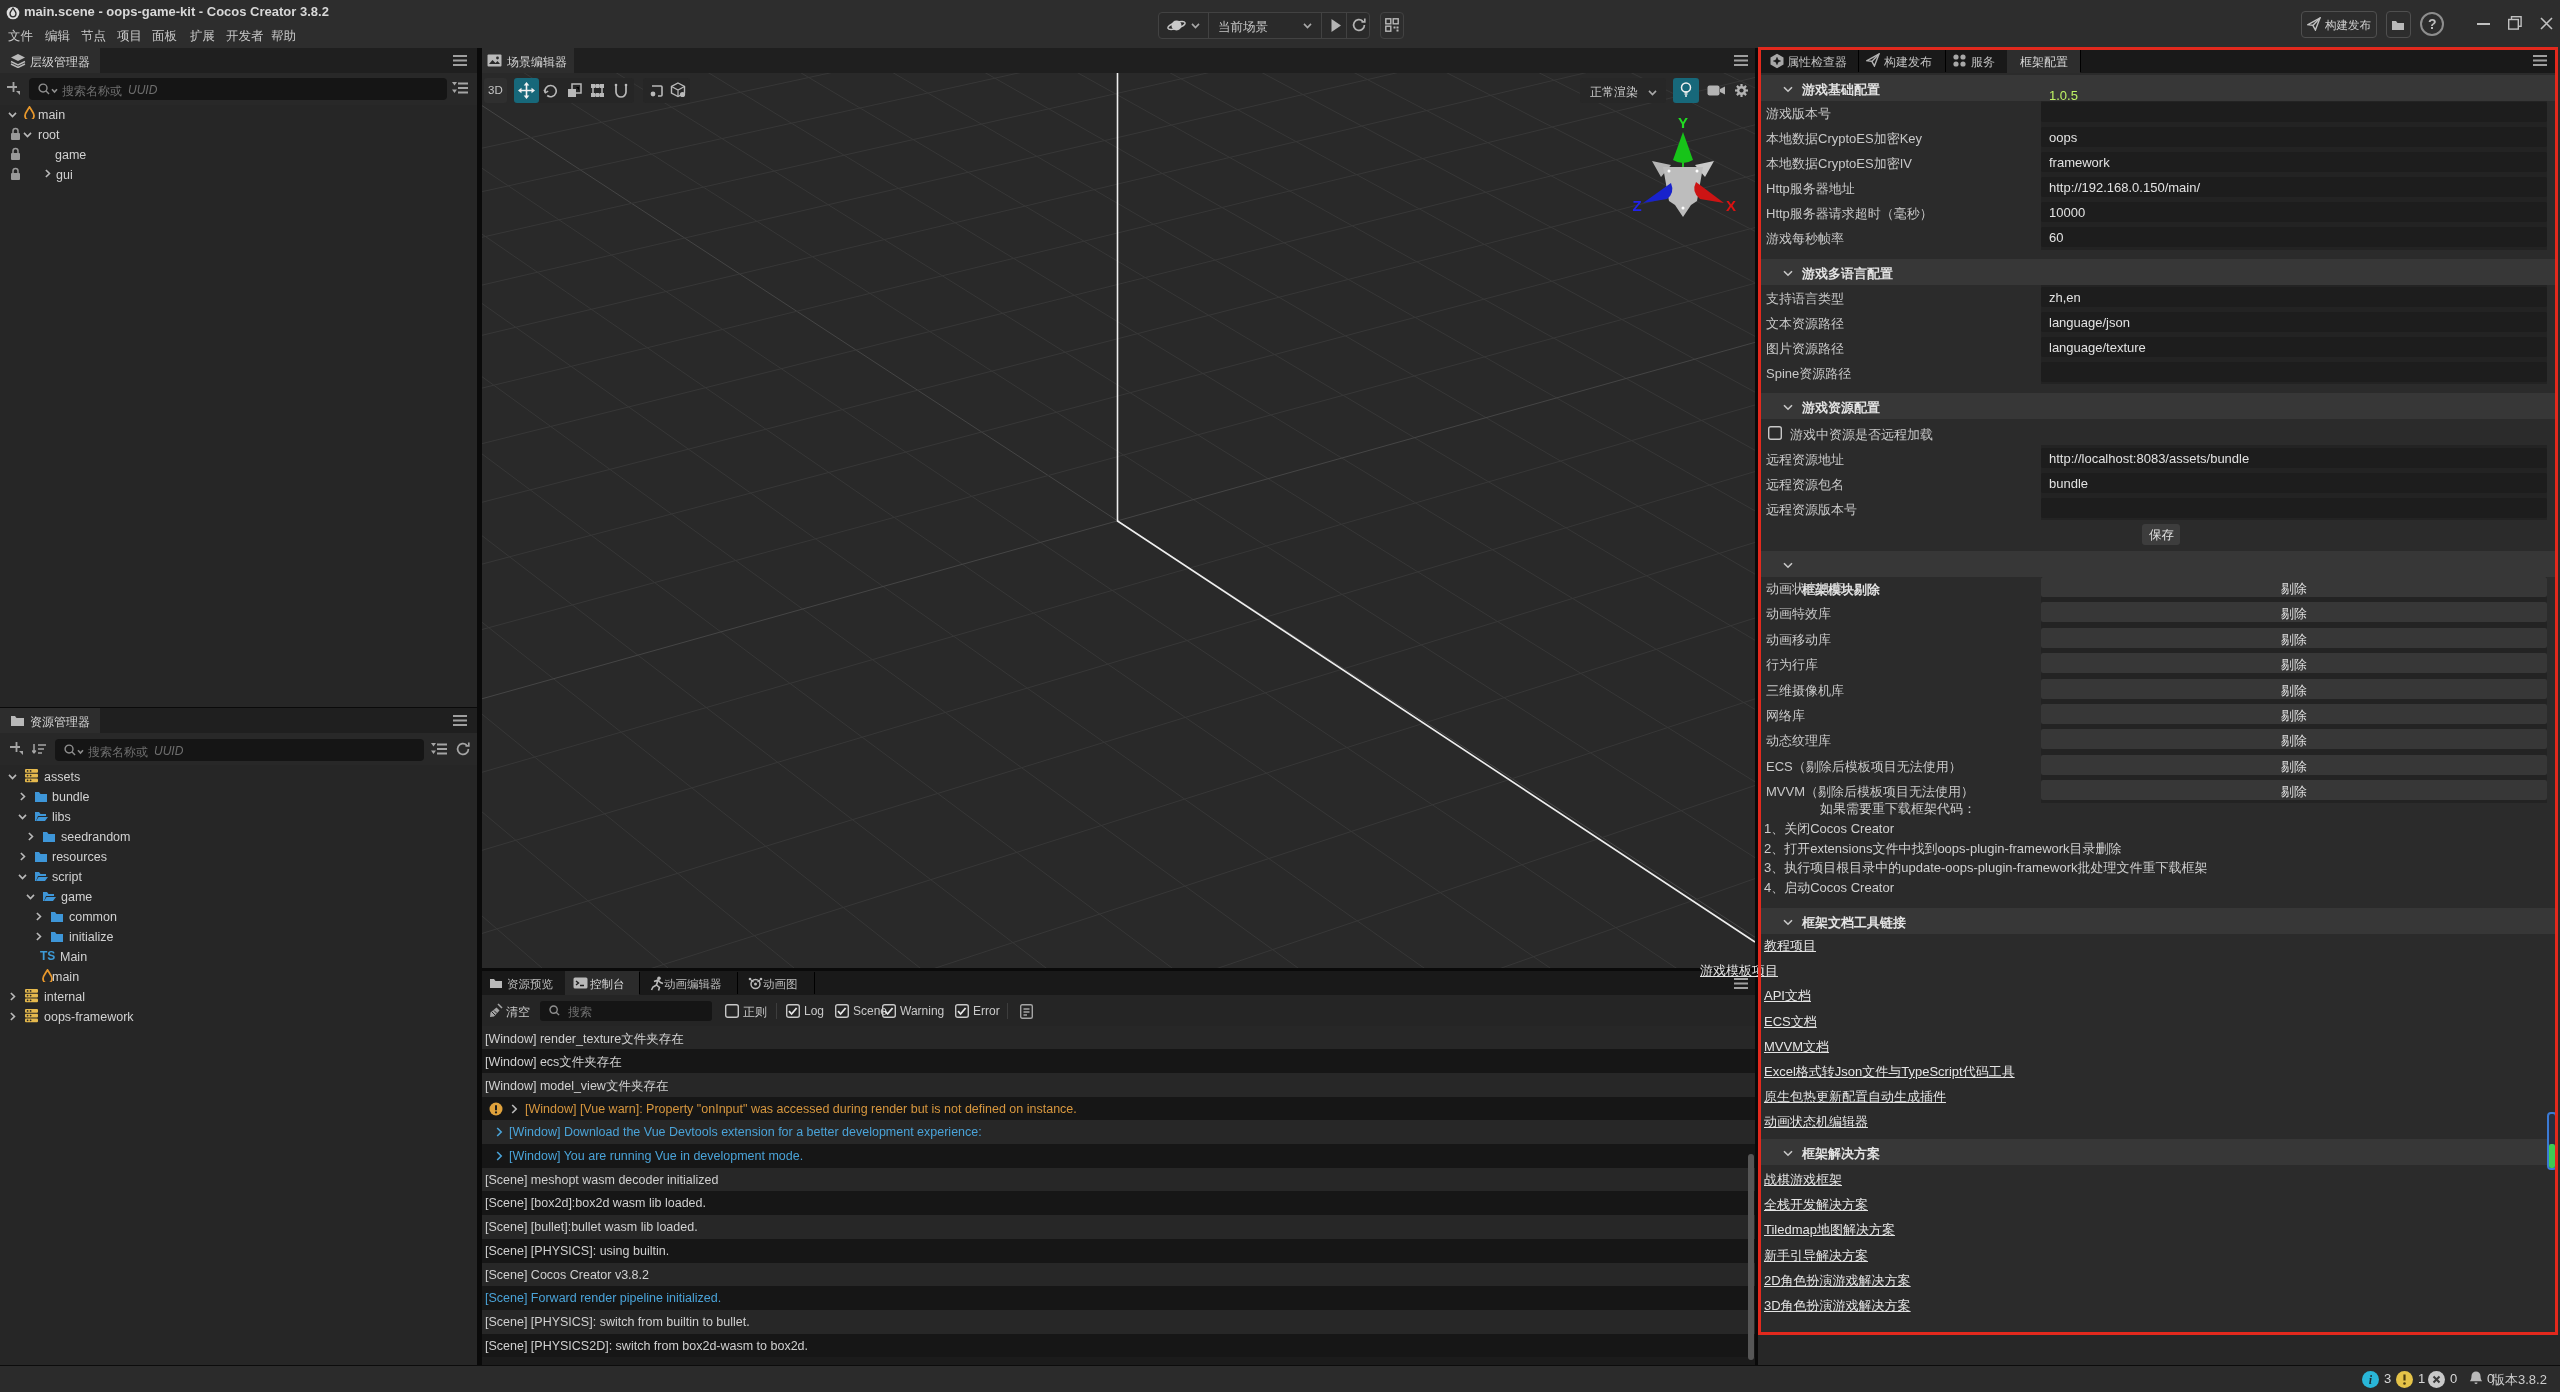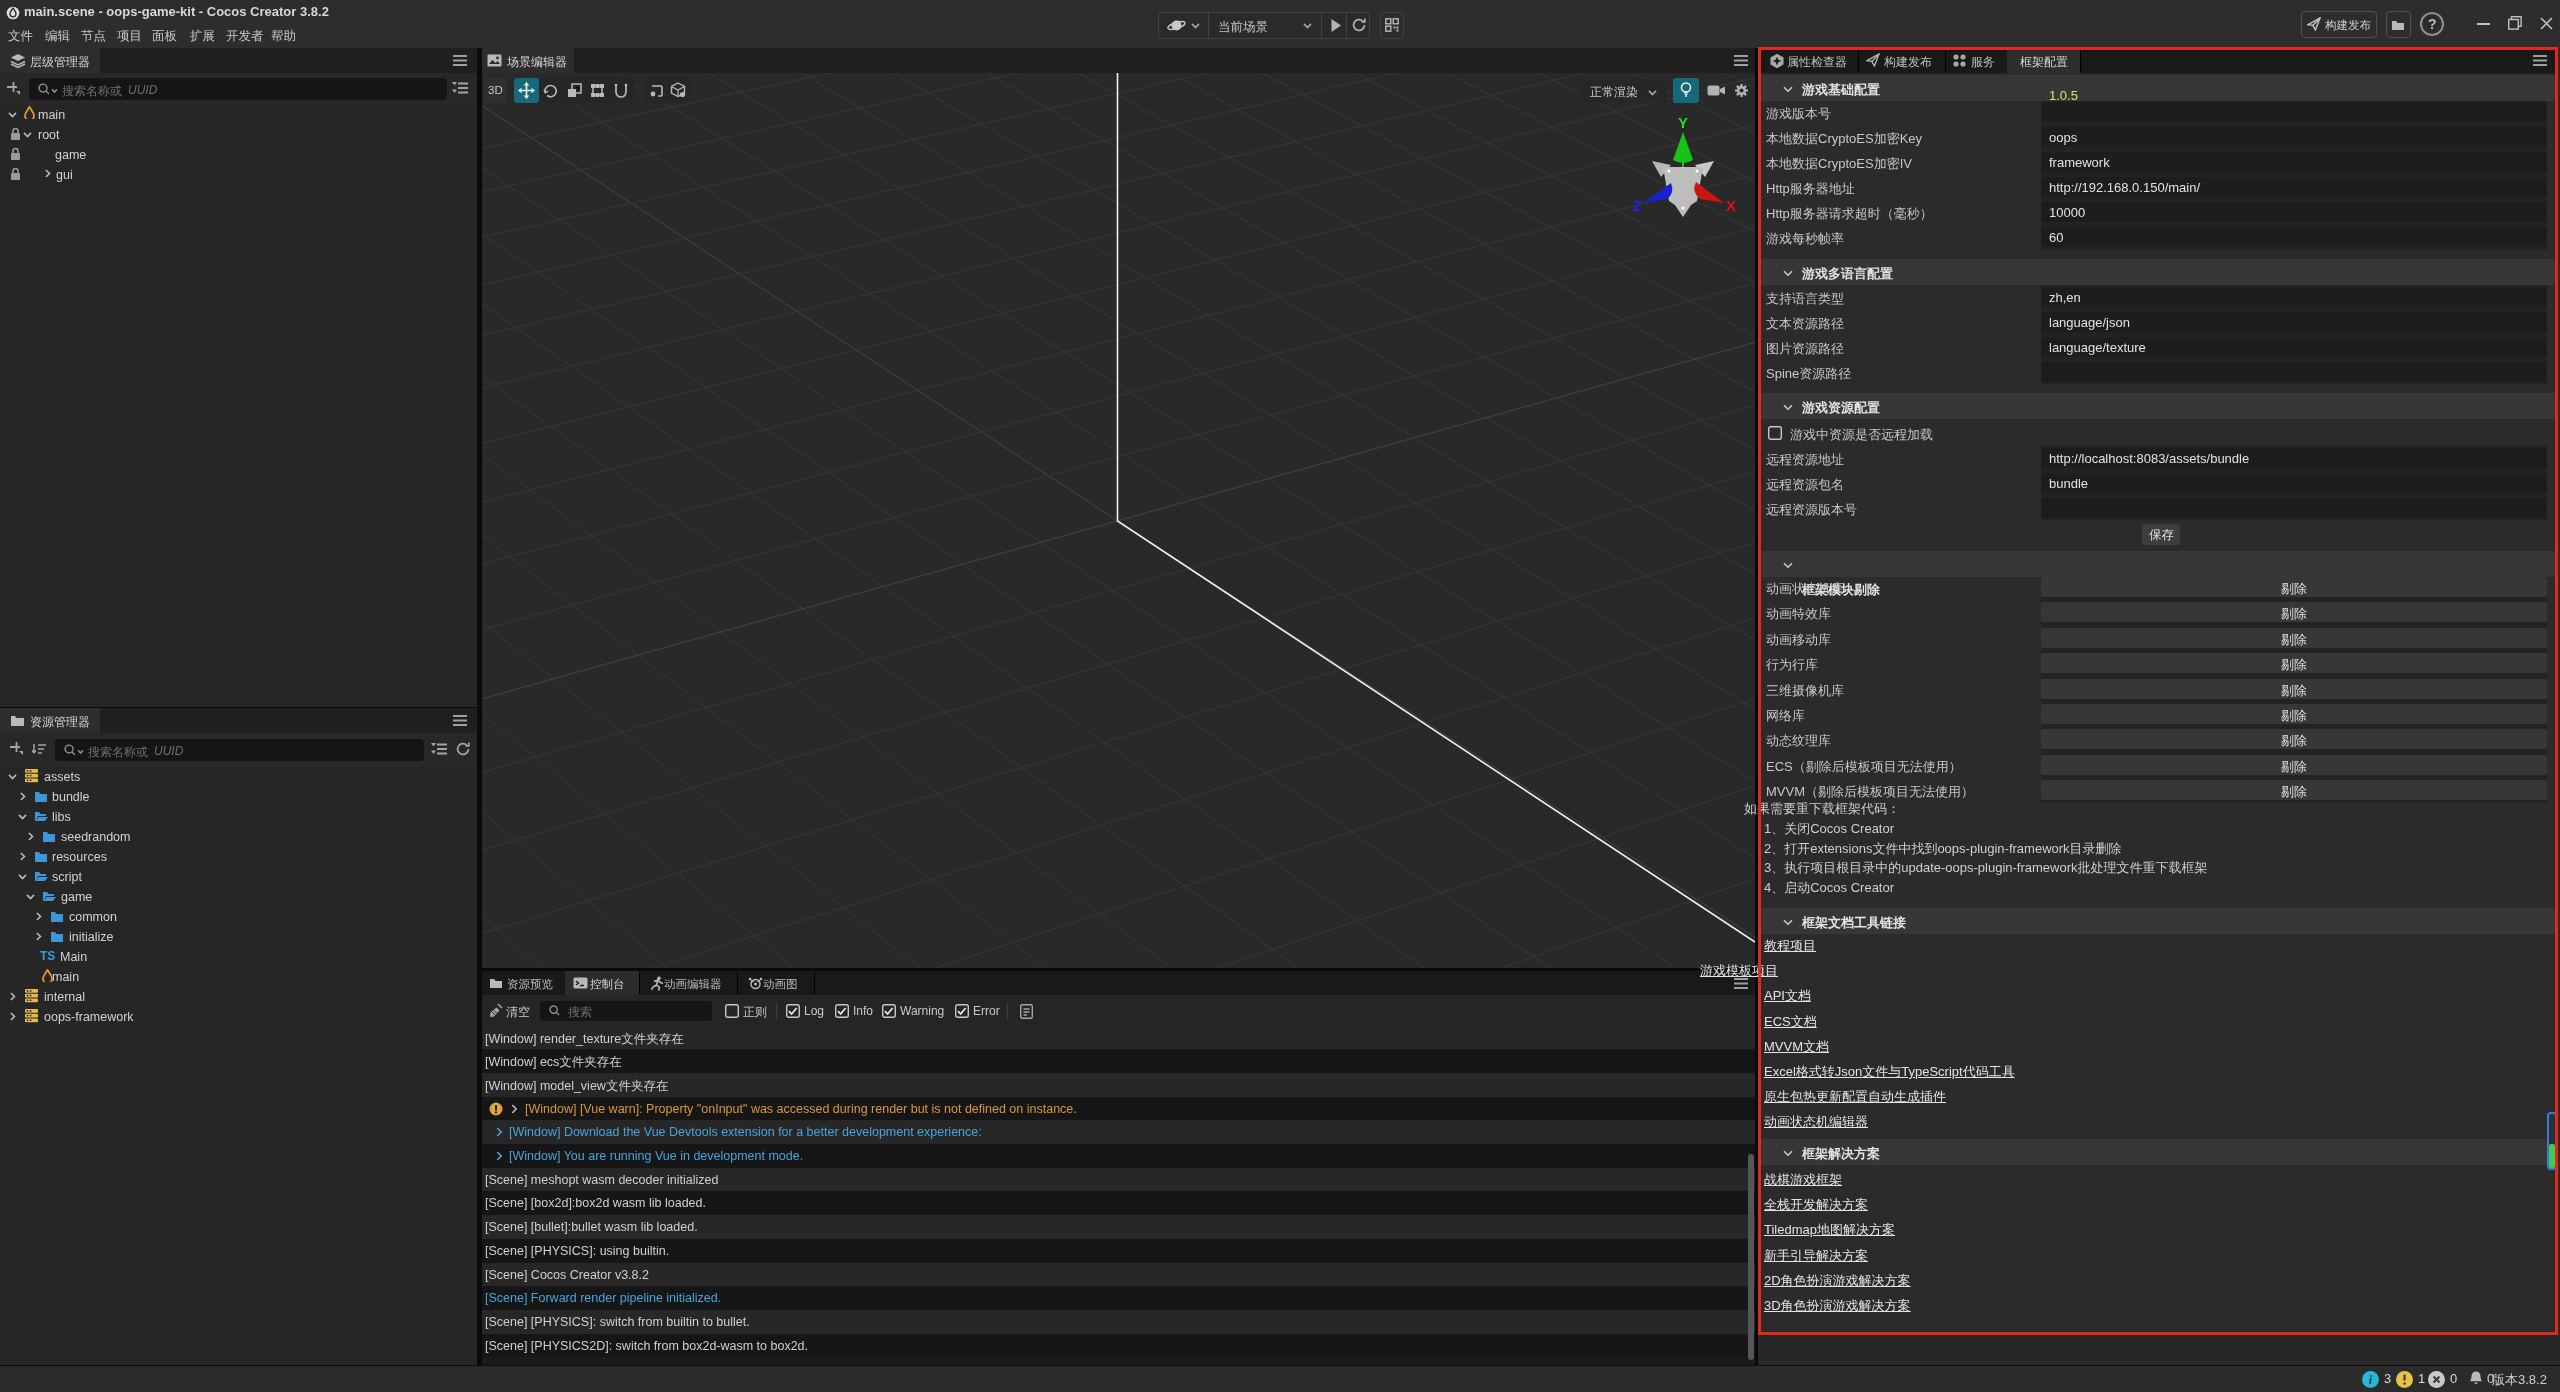--- a/index.html
+++ b/index.html
@@ -516,21 +516,21 @@
 <div style="position:absolute;left:776px;top:1003px;width:1px;height:16px;background:#3d3d3d;"></div>
 <svg style="position:absolute;left:786px;top:1004px" width="14" height="14" viewBox="0 0 14 14">
     <rect x="0.7" y="0.7" width="12.6" height="12.6" rx="2" fill="none" stroke="#c8c8c8" stroke-width="1.4"></rect>
     <path d="M3 7.2 l2.6 2.8 5-6" stroke="#e8e8e8" stroke-width="1.8" fill="none"></path>
   </svg>
 <div style="position:absolute;left:804px;top:1004px;font-size:12px;color:#c9c9c9;font-weight:normal;font-style:normal;white-space:nowrap;">Log</div>
 <svg style="position:absolute;left:835px;top:1004px" width="14" height="14" viewBox="0 0 14 14">
     <rect x="0.7" y="0.7" width="12.6" height="12.6" rx="2" fill="none" stroke="#c8c8c8" stroke-width="1.4"></rect>
     <path d="M3 7.2 l2.6 2.8 5-6" stroke="#e8e8e8" stroke-width="1.8" fill="none"></path>
   </svg>
-<div style="position:absolute;left:853px;top:1004px;font-size:12px;color:#c9c9c9;font-weight:normal;font-style:normal;white-space:nowrap;">Info</div>
+<div style="position:absolute;left:853px;top:1004px;font-size:12px;color:#c9c9c9;font-weight:normal;font-style:normal;white-space:nowrap;">Scene</div>
 <svg style="position:absolute;left:882px;top:1004px" width="14" height="14" viewBox="0 0 14 14">
     <rect x="0.7" y="0.7" width="12.6" height="12.6" rx="2" fill="none" stroke="#c8c8c8" stroke-width="1.4"></rect>
     <path d="M3 7.2 l2.6 2.8 5-6" stroke="#e8e8e8" stroke-width="1.8" fill="none"></path>
   </svg>
 <div style="position:absolute;left:900px;top:1004px;font-size:12px;color:#c9c9c9;font-weight:normal;font-style:normal;white-space:nowrap;">Warning</div>
 <svg style="position:absolute;left:955px;top:1004px" width="14" height="14" viewBox="0 0 14 14">
     <rect x="0.7" y="0.7" width="12.6" height="12.6" rx="2" fill="none" stroke="#c8c8c8" stroke-width="1.4"></rect>
     <path d="M3 7.2 l2.6 2.8 5-6" stroke="#e8e8e8" stroke-width="1.8" fill="none"></path>
   </svg>
 <div style="position:absolute;left:973px;top:1004px;font-size:12px;color:#c9c9c9;font-weight:normal;font-style:normal;white-space:nowrap;text-align:center;">Error</div>
@@ -702,21 +702,21 @@
 <div style="position:absolute;left:2281px;top:707px;font-size:13px;color:#e0e0e0;font-weight:normal;font-style:normal;white-space:nowrap;">剔除</div>
 <div style="position:absolute;left:1766px;top:732px;font-size:13px;color:#c8c8c8;font-weight:normal;font-style:normal;white-space:nowrap;">动态纹理库</div>
 <div style="position:absolute;left:2041px;top:729px;width:506px;height:20px;background:#373737;border-radius:2px"></div>
 <div style="position:absolute;left:2281px;top:732px;font-size:13px;color:#e0e0e0;font-weight:normal;font-style:normal;white-space:nowrap;">剔除</div>
 <div style="position:absolute;left:1766px;top:758px;font-size:13px;color:#c8c8c8;font-weight:normal;font-style:normal;white-space:nowrap;">ECS（剔除后模板项目无法使用）</div>
 <div style="position:absolute;left:2041px;top:755px;width:506px;height:20px;background:#373737;border-radius:2px"></div>
 <div style="position:absolute;left:2281px;top:758px;font-size:13px;color:#e0e0e0;font-weight:normal;font-style:normal;white-space:nowrap;">剔除</div>
 <div style="position:absolute;left:1766px;top:783px;font-size:13px;color:#c8c8c8;font-weight:normal;font-style:normal;white-space:nowrap;">MVVM（剔除后模板项目无法使用）</div>
 <div style="position:absolute;left:2041px;top:780px;width:506px;height:20px;background:#373737;border-radius:2px"></div>
 <div style="position:absolute;left:2281px;top:783px;font-size:13px;color:#e0e0e0;font-weight:normal;font-style:normal;white-space:nowrap;">剔除</div>
-<div style="position:absolute;left:1744px;top:800px;font-size:13px;color:#cfcfcf;font-weight:normal;font-style:normal;white-space:nowrap;">如果需要重下载框架代码：</div>
+<div style="position:absolute;left:1820px;top:800px;font-size:13px;color:#cfcfcf;font-weight:normal;font-style:normal;white-space:nowrap;">如果需要重下载框架代码：</div>
 <div style="position:absolute;left:1764px;top:819.8px;font-size:13px;color:#cfcfcf;font-weight:normal;font-style:normal;white-space:nowrap;">1、关闭Cocos Creator</div>
 <div style="position:absolute;left:1764px;top:839.5999999999999px;font-size:13px;color:#cfcfcf;font-weight:normal;font-style:normal;white-space:nowrap;">2、打开extensions文件中找到oops-plugin-framework目录删除</div>
 <div style="position:absolute;left:1764px;top:859.3999999999999px;font-size:13px;color:#cfcfcf;font-weight:normal;font-style:normal;white-space:nowrap;">3、执行项目根目录中的update-oops-plugin-framework批处理文件重下载框架</div>
 <div style="position:absolute;left:1764px;top:879.1999999999998px;font-size:13px;color:#cfcfcf;font-weight:normal;font-style:normal;white-space:nowrap;">4、启动Cocos Creator</div>
 <div style="position:absolute;left:1761px;top:908px;width:796px;height:26px;background:#373737;"></div>
 <svg style="position:absolute;left:1783px;top:917px" width="10" height="10" viewBox="0 0 10 10">
     <path d="M1 3.2 L5.0 7.199999999999999 L9 3.2" stroke="#c9c9c9" stroke-width="1.6" fill="none"></path>
   </svg>
 <div style="position:absolute;left:1802px;top:914px;font-size:13px;color:#e3e3e3;font-weight:bold;font-style:normal;white-space:nowrap;">框架文档工具链接</div>
 <div style="position:absolute;left:1764px;top:937px;font-size:13px;color:#e4e4e4;font-weight:normal;font-style:normal;white-space:nowrap;text-decoration:underline">教程项目</div>

